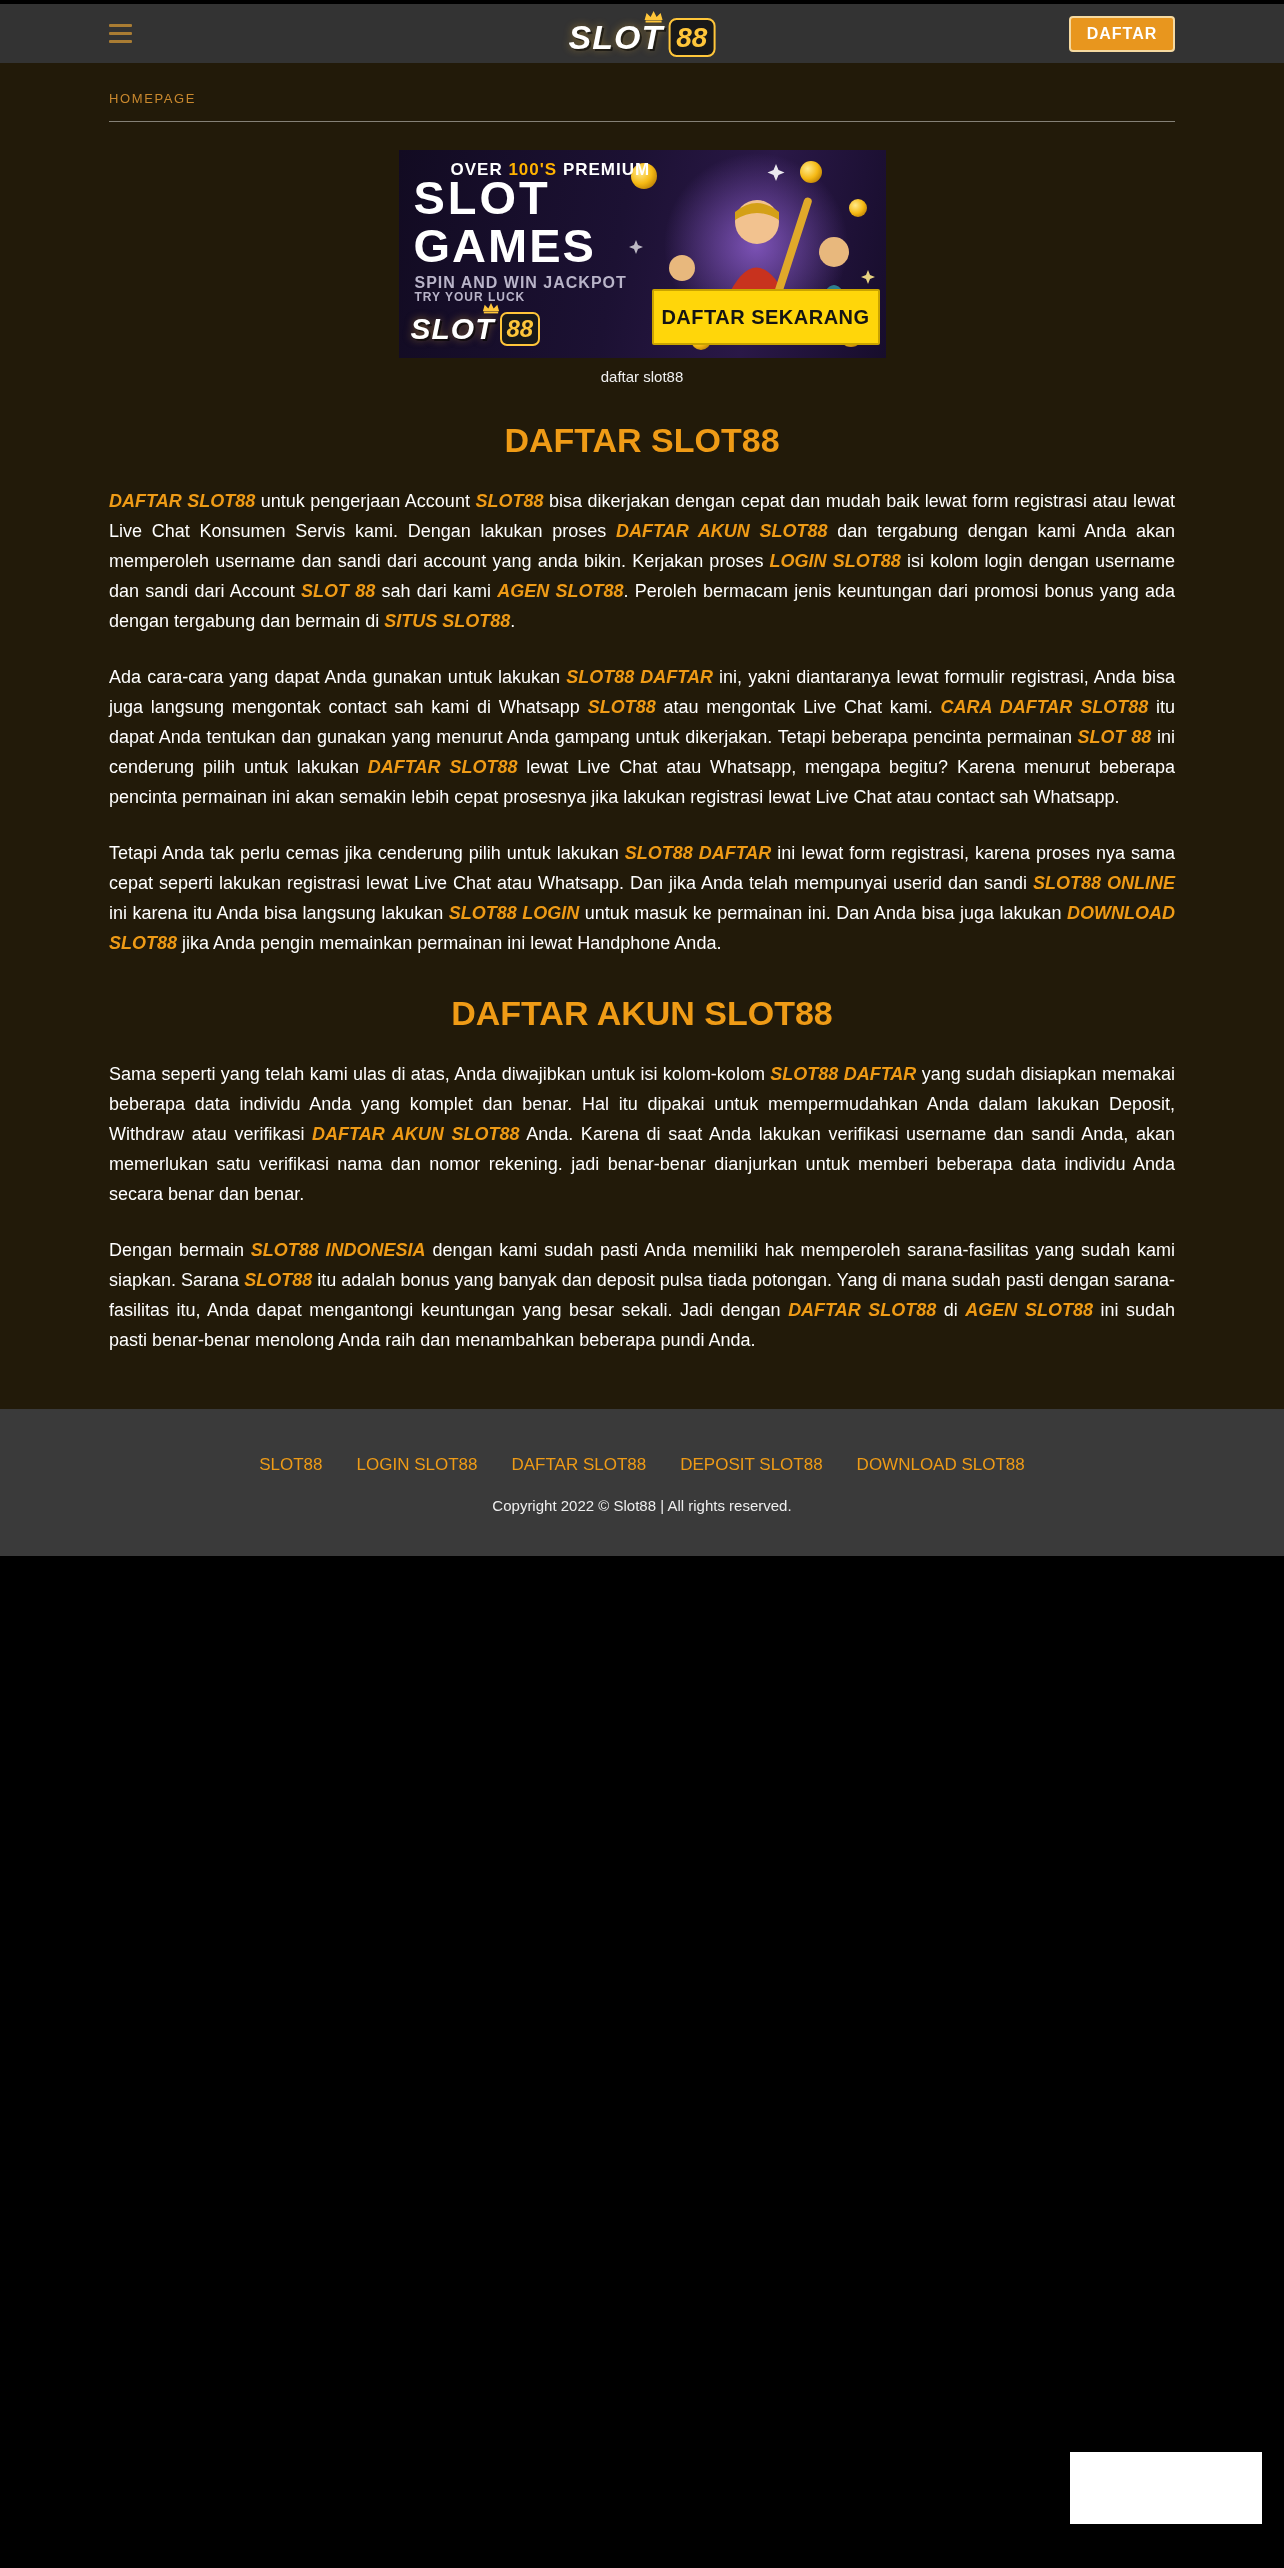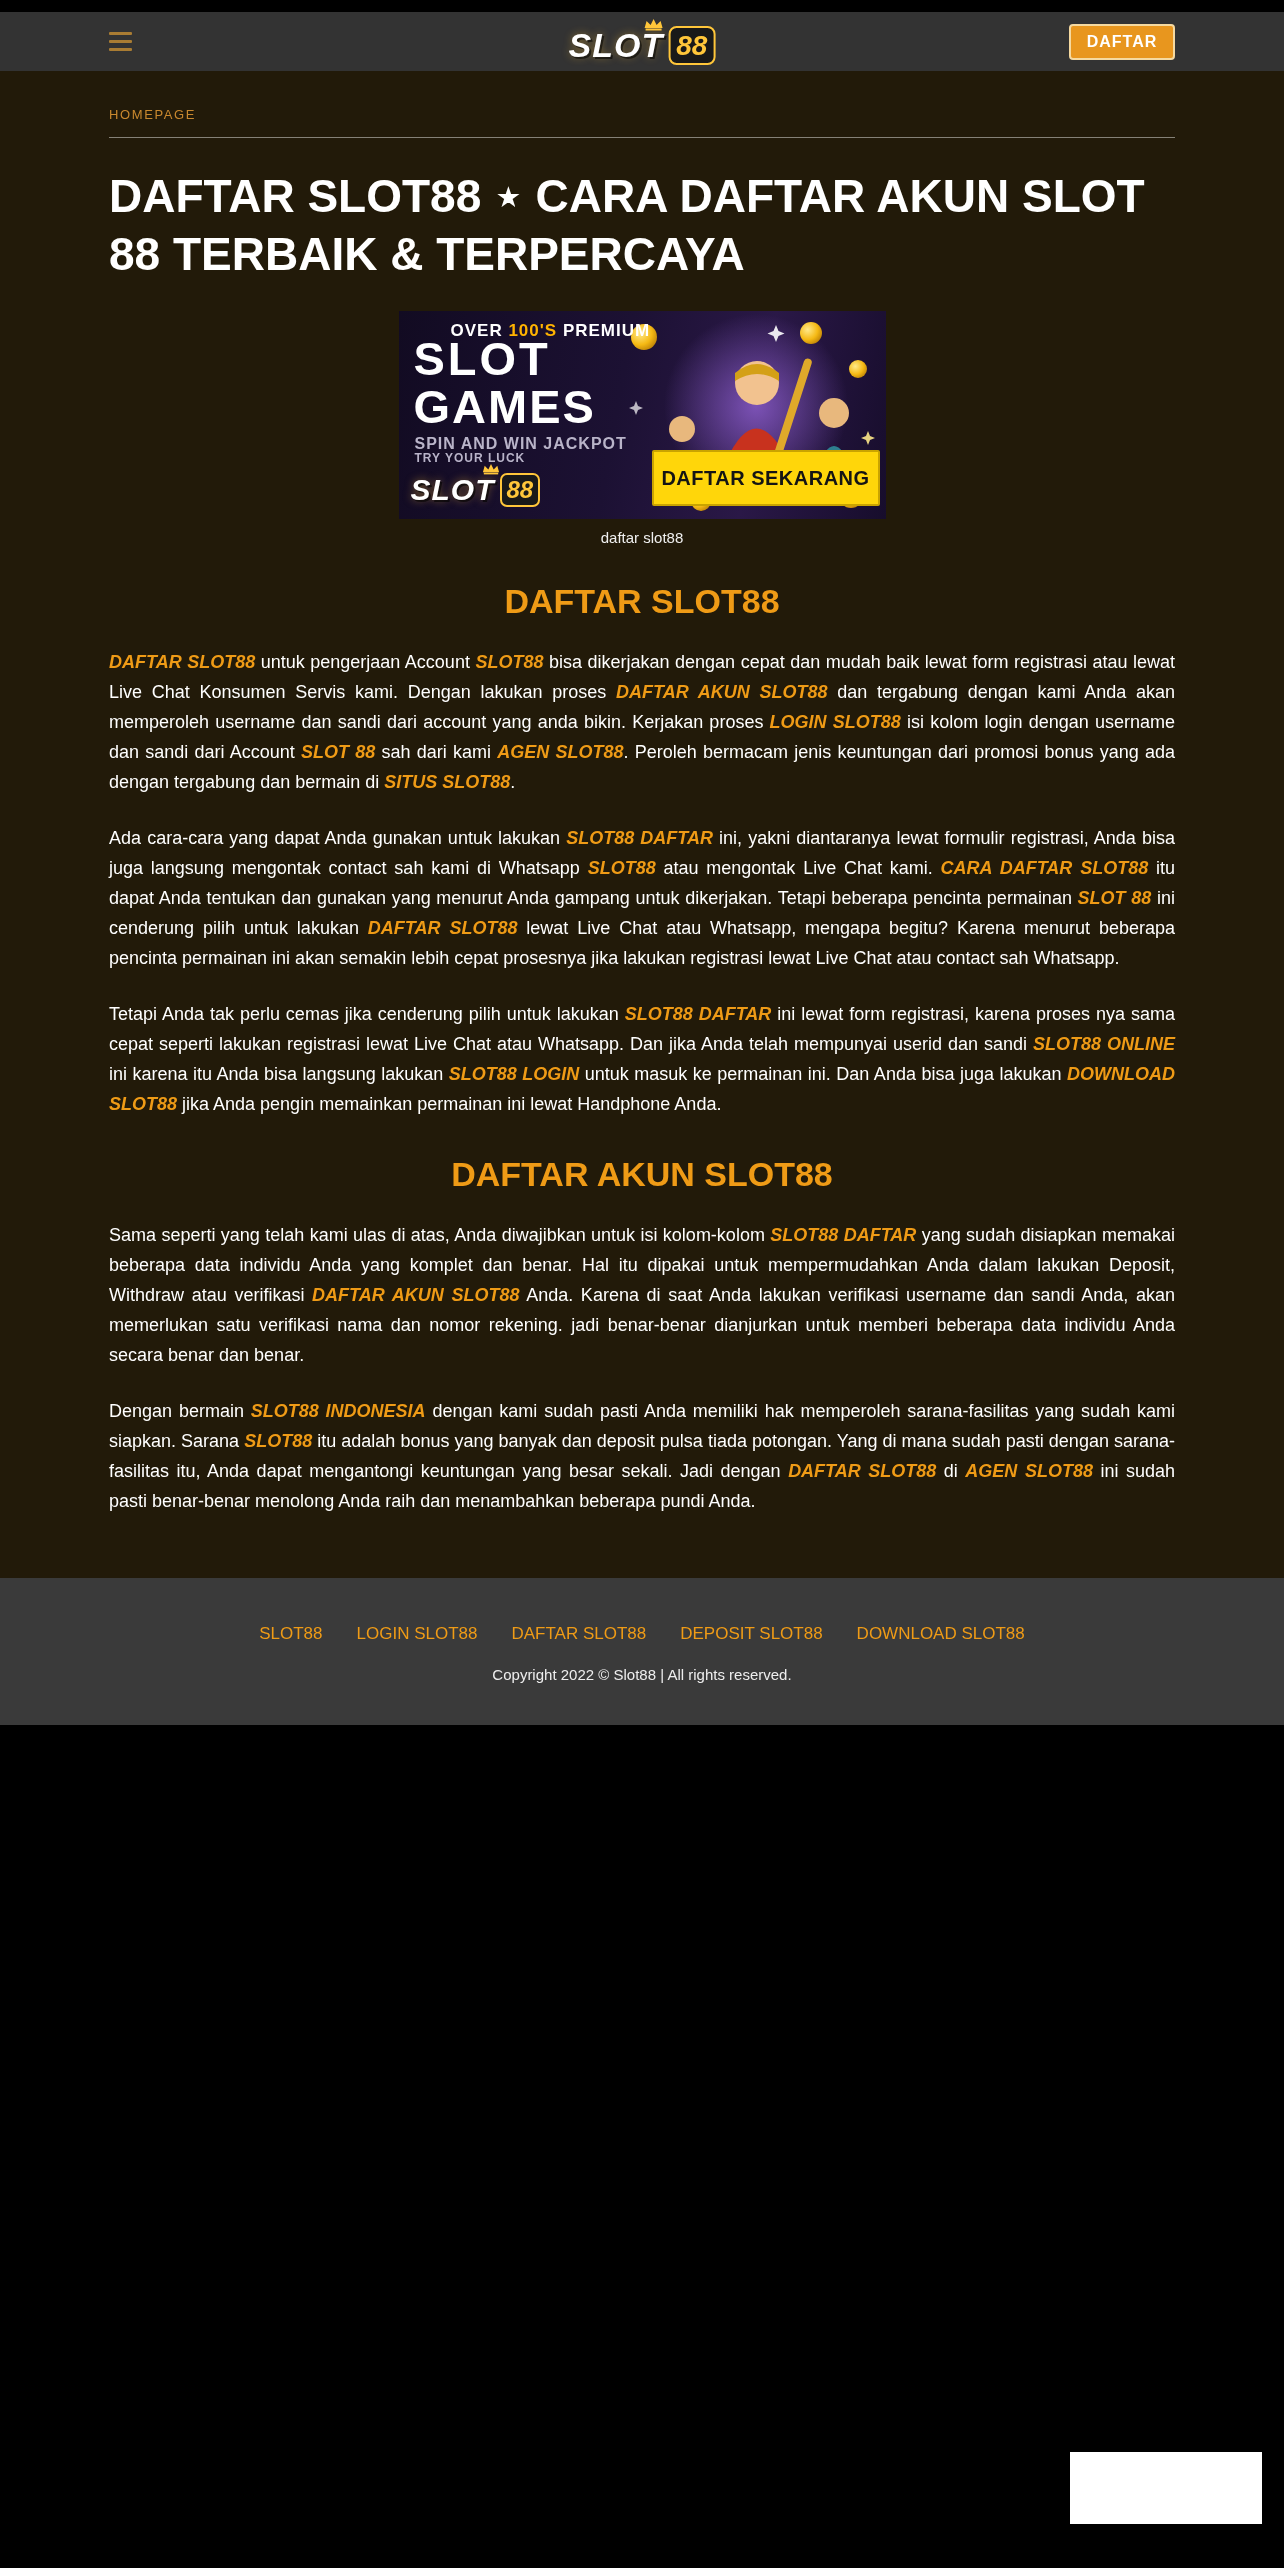--- a/index.html
+++ b/index.html
@@ -9,21 +9,21 @@
     --content-bg:#221a09;
     --header-bg:#333333;
     --footer-bg:#3a3a3a;
   }
   *{box-sizing:border-box;}
   html,body{margin:0;padding:0;}
   body{
     width:1284px;height:2568px;position:relative;background:#000;
     font-family:"Liberation Sans", sans-serif;overflow:hidden;
   }
-  .container{width:1066px;margin:12px auto;}
+  .container{width:1066px;margin:4px auto;}
 
   
   .site-header{background:var(--header-bg);height:59px;}
   .header-inner{height:100%;display:flex;align-items:center;justify-content:space-between;position:relative;}
   .hamburger{background:none;border:none;padding:0;cursor:pointer;display:flex;flex-direction:column;gap:5px;}
   .hamburger span{display:block;width:23px;height:3px;background:#a97c33;border-radius:1px;}
 
   .logo{position:absolute;left:50%;transform:translateX(-50%);display:flex;align-items:center;padding-top:8px;}
   .logo .crown{position:absolute;top:-1px;left:58%;transform:translateX(-50%);}
   .logo-slot{font-size:34px;font-weight:900;font-style:italic;color:#fff;letter-spacing:1px;
@@ -96,21 +96,20 @@
       <span class="logo-88">88</span>
     </div>
     <a class="daftar-btn">DAFTAR</a>
   </div>
 </header>
 
 <main>
   <div class="container">
     <a class="breadcrumb">HOMEPAGE</a>
     <hr class="rule">
-    <h1>DAFTAR SLOT88 ⋆ CARA DAFTAR AKUN SLOT 88 TERBAIK &amp; TERPERCAYA</h1>
 
     <figure>
       <div class="banner">
         <svg class="b-art" width="280" height="208" viewBox="0 0 280 208">
           <defs>
             <radialGradient id="coin" cx="35%" cy="35%" r="75%">
               <stop offset="0%" stop-color="#ffe98a"></stop>
                 <stop offset="60%" stop-color="#f5b914"></stop>
                 <stop offset="100%" stop-color="#b97e06"></stop>
             </radialGradient>

